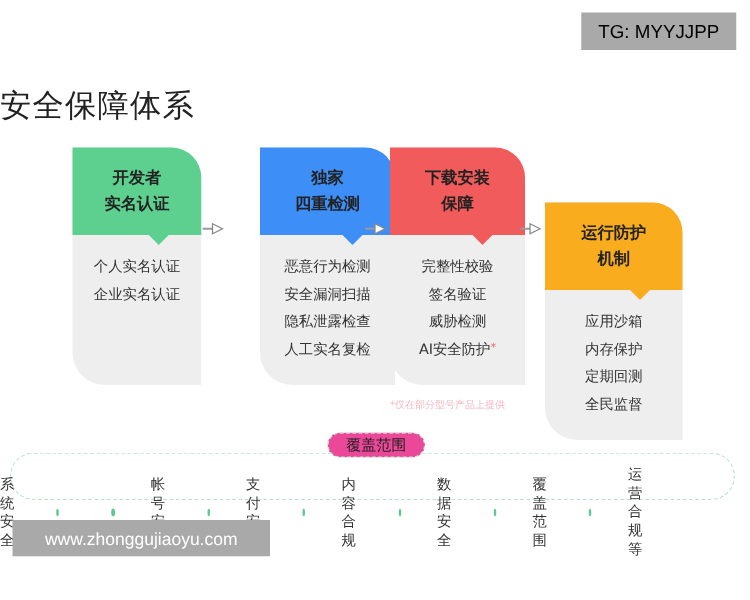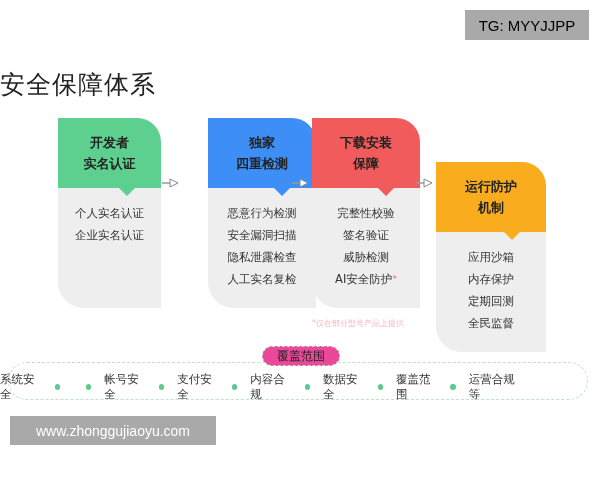--- a/index.html
+++ b/index.html
@@ -59,21 +59,21 @@
       border: 1px dashed #b9e3cc; border-radius: 20px;
     }
     .coverage-label {
       position: absolute; left: 262px; top: 346px; width: 76px; height: 18px;
       background: #ec4899; border: 1px dashed #b9e3cc; border-radius: 10px;
       font-size: 12px; color: #222; text-align: center; line-height: 18px; font-weight: normal;
     }
     .coverage-list {
       position: absolute; left: 0; width: 524px; top: 372px;
       display: flex; justify-content: center; align-items: center;
-      font-size: 11.5px; color: #333;
+      font-size: 11.5px; color: #333; gap: 16px;
     }
     .coverage-list .dot {
       display: inline-block; width: 6px; height: 6px; border-radius: 50%;
       background: #5cc98e; margin: 0 13px;
     }
   </style>
 </head>
 <body>
 
 <div class="watermark-top">TG: MYYJJPP</div>

